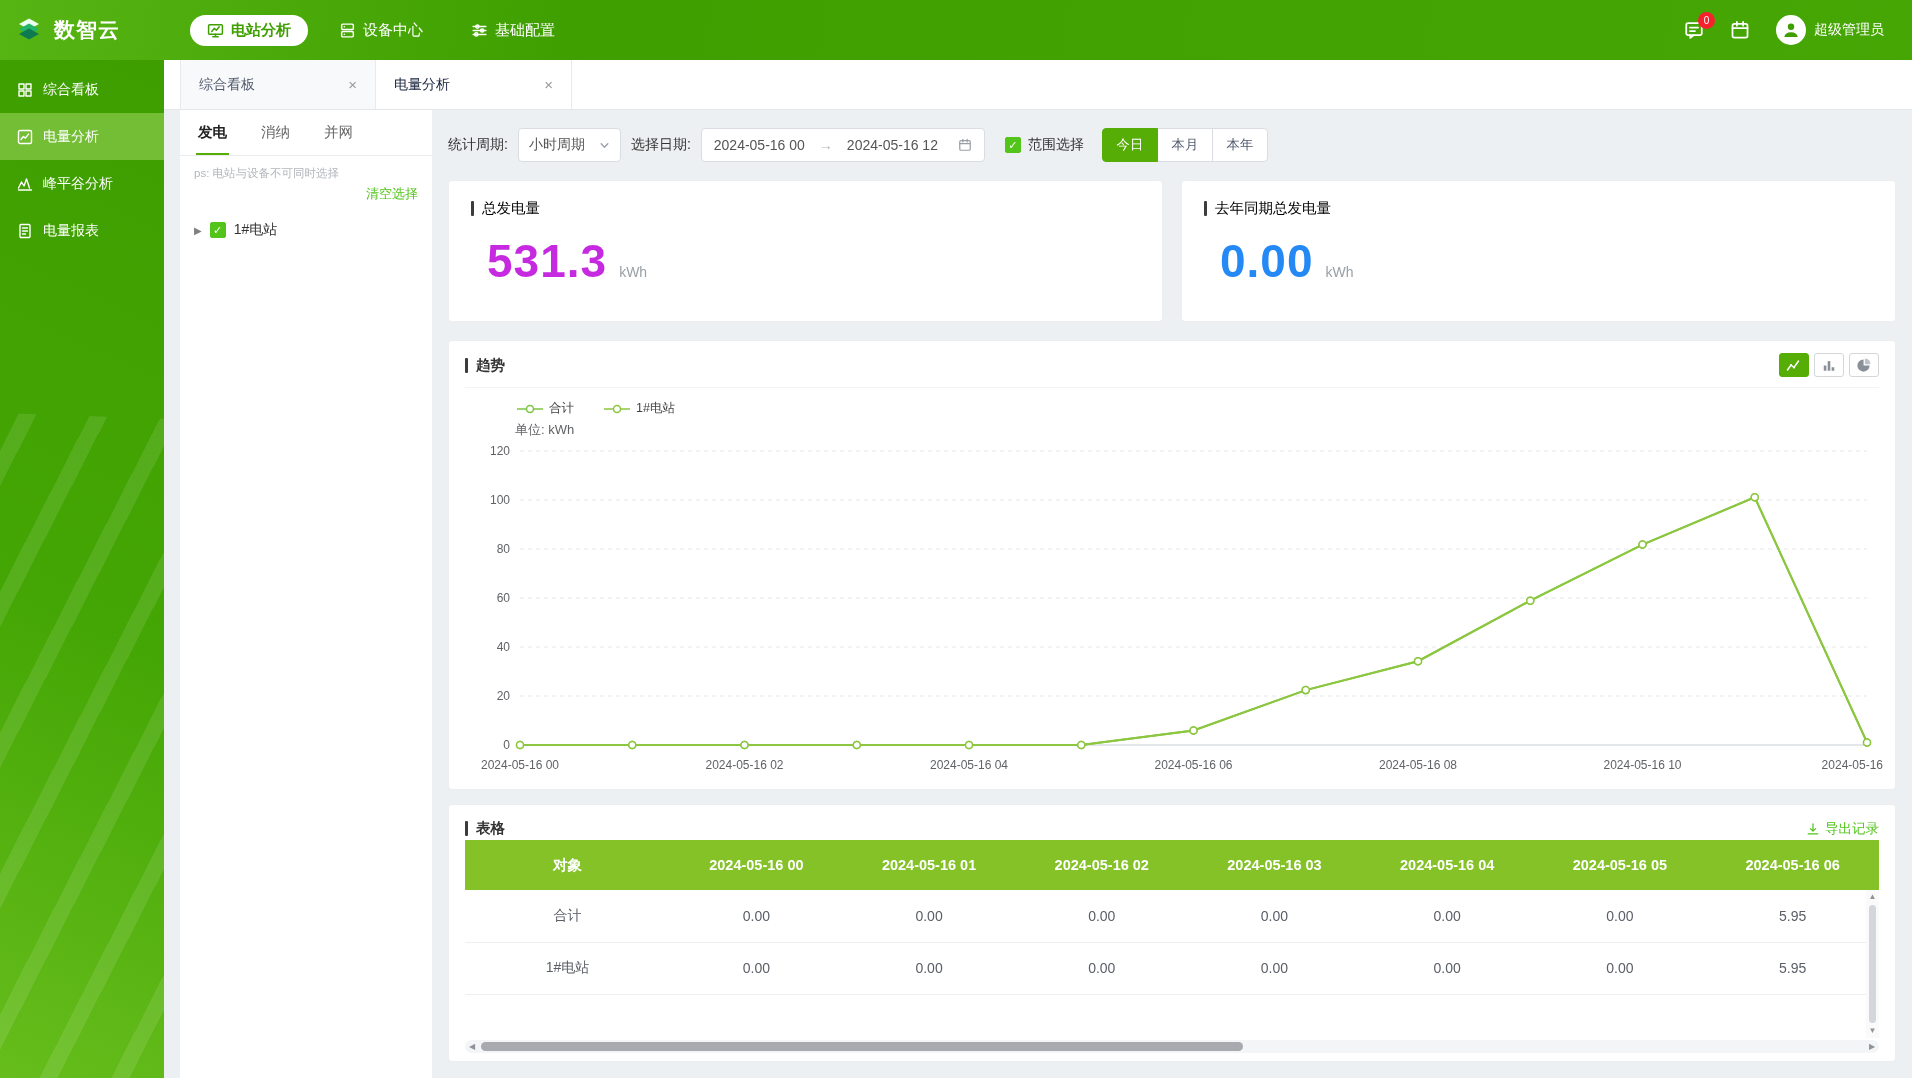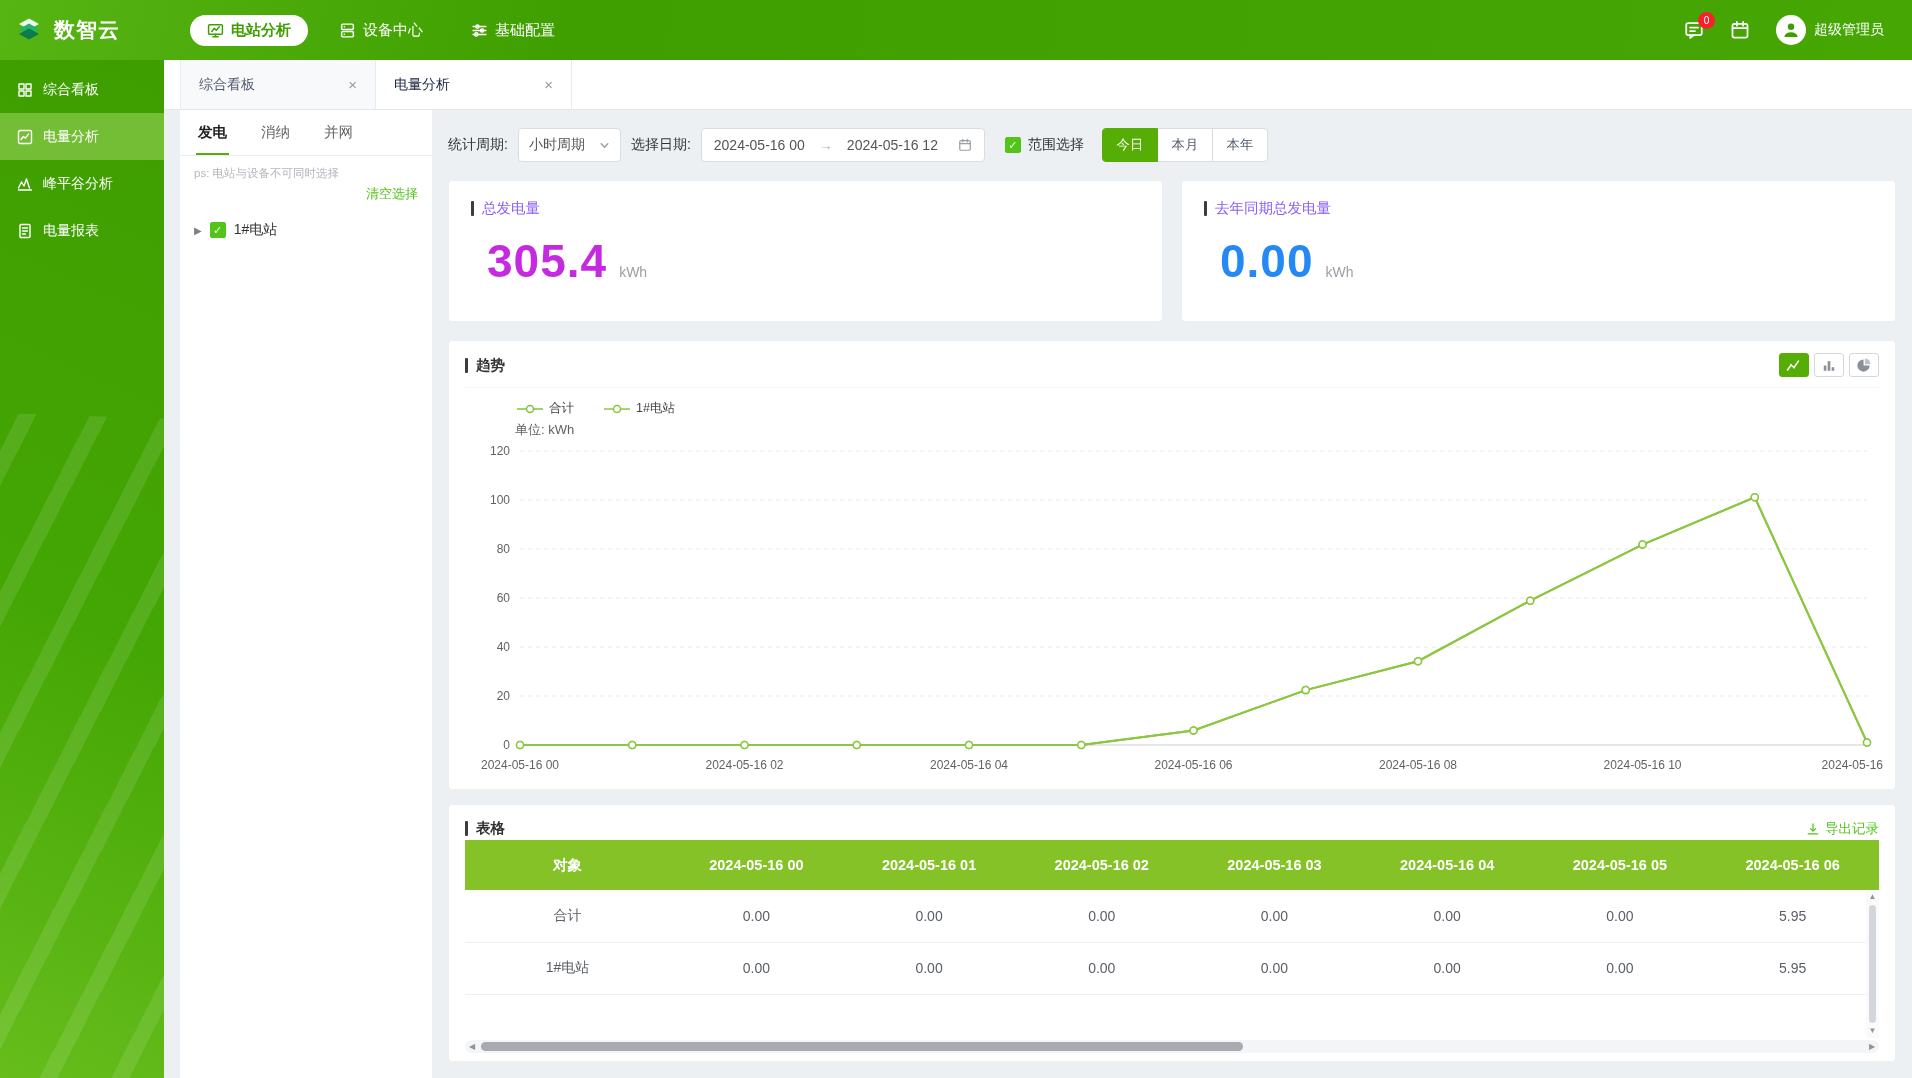--- a/index.html
+++ b/index.html
@@ -84,21 +84,21 @@
   .quick-group { display:flex; margin-left:8px; }
   .qbtn { height:34px; min-width:56px; padding:0 13px; background:#fff; border:1px solid #d9dce1; color:#515a6e; display:flex; align-items:center; justify-content:center; cursor:pointer; }
   .qbtn + .qbtn { margin-left:-1px; }
   .qbtn:first-child { border-radius:4px 0 0 4px; }
   .qbtn:last-child { border-radius:0 4px 4px 0; }
   .qbtn.active { background:var(--accent_green,#55ad05); border-color:var(--accent_green,#55ad05); color:#fff; position:relative; z-index:1;text-align:center; }
 
   .card { background:#fff; border-radius:4px; border:1px solid #eceef0; }
   .stats-row { display:flex; gap:18px; flex:none; margin-bottom:18px; }
   .stat-card { flex:1; height:142px; padding:18px 22px; }
-  .stat-title { display:flex; align-items:center; gap:8px; font-size:14.5px; color:#8b5cf6; }
+  .stat-title { display:flex; align-items:center; gap:8px; font-size:14.5px; color:#000000; }
   .stat-value-row { display:flex; align-items:baseline; gap:12px; margin-top:16px; padding-left:16px; }
   .stat-value { font-size:46px; font-weight:bold; letter-spacing:1px; }
   .stat-unit { font-size:14px; color:#9aa0a6; }
 
   .trend-card { flex:none; padding:12px 16px 10px; margin-bottom:14px; }
   .card-head { display:flex; align-items:center; justify-content:space-between; padding-bottom:10px; border-bottom:1px solid #f3f4f5; }
   .sec-title { display:flex; align-items:center; gap:8px; font-size:14.5px; font-weight:bold; }
   .chart-toggles { display:flex; gap:5px; }
   .ct-btn { width:30px; height:24px; border:1px solid #d4d7da; border-radius:3px; background:#fff; color:#8a9097; display:flex; align-items:center; justify-content:center; cursor:pointer; }
   .ct-btn.active { background:var(--accent_green,#55ad05); border-color:var(--accent_green,#55ad05); color:#fff; }
@@ -311,21 +311,21 @@
             </div>
         </div>
 
         <div class="stats-row" id="statsRow">
             <div class="card stat-card">
               <div class="stat-title">
                 <span class="tbar"></span>
                 <span>总发电量</span>
               </div>
               <div class="stat-value-row">
-                <span class="stat-value" style="color: rgb(198, 42, 224);">305.4</span>
+                <span class="stat-value" style="color: rgb(198, 42, 224);">531.3</span>
                 <span class="stat-unit">kWh</span>
               </div>
             </div>
             <div class="card stat-card">
               <div class="stat-title">
                 <span class="tbar"></span>
                 <span>去年同期总发电量</span>
               </div>
               <div class="stat-value-row">
                 <span class="stat-value" style="color: rgb(37, 137, 245);">0.00</span>

